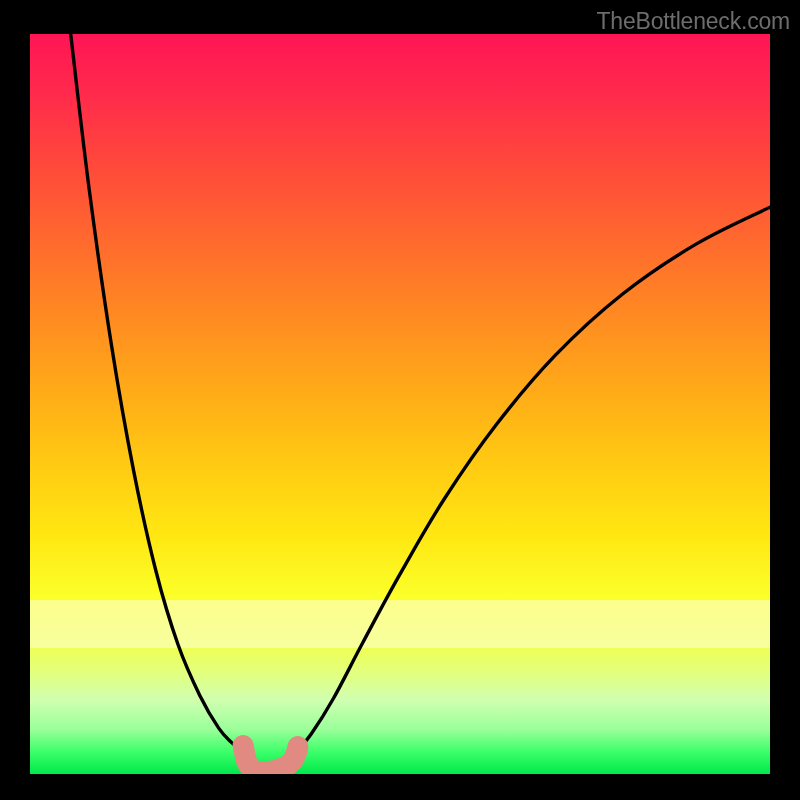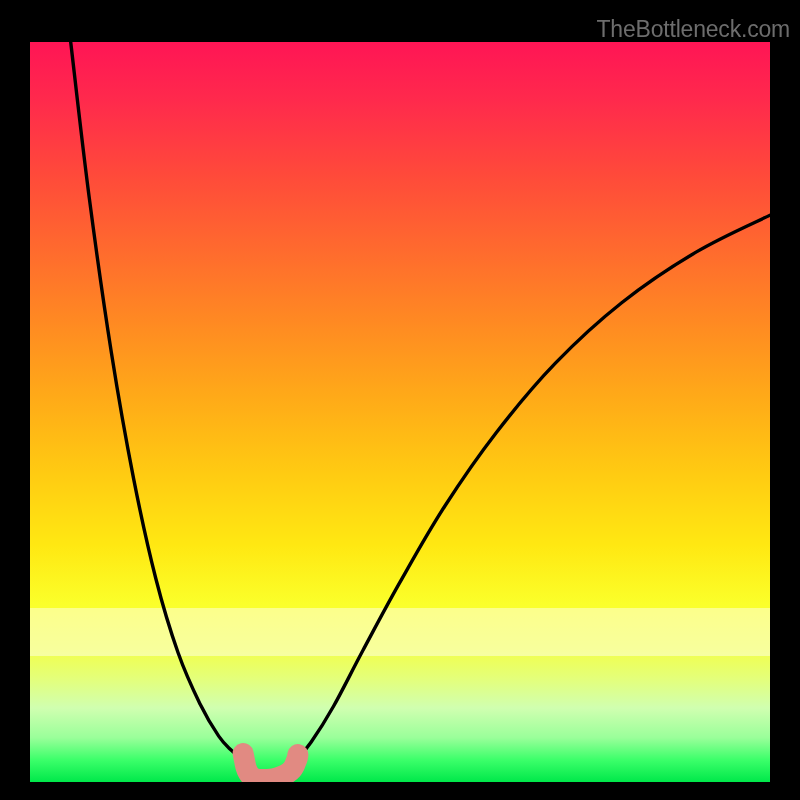--- a/index.html
+++ b/index.html
@@ -6,21 +6,21 @@
     margin: 0;
     padding: 0;
     width: 800px;
     height: 800px;
     background: #000;
     overflow: hidden;
     font-family: Arial, Helvetica, sans-serif;
   }
   .frame {
     position: absolute;
-    top: 12px;
+    top: 4px;
     left: 0;
     width: 800px;
     height: 692px;
     background: #000;
   }
   .plot {
     position: absolute;
     top: 30px;
     left: 30px;
     width: 740px;

